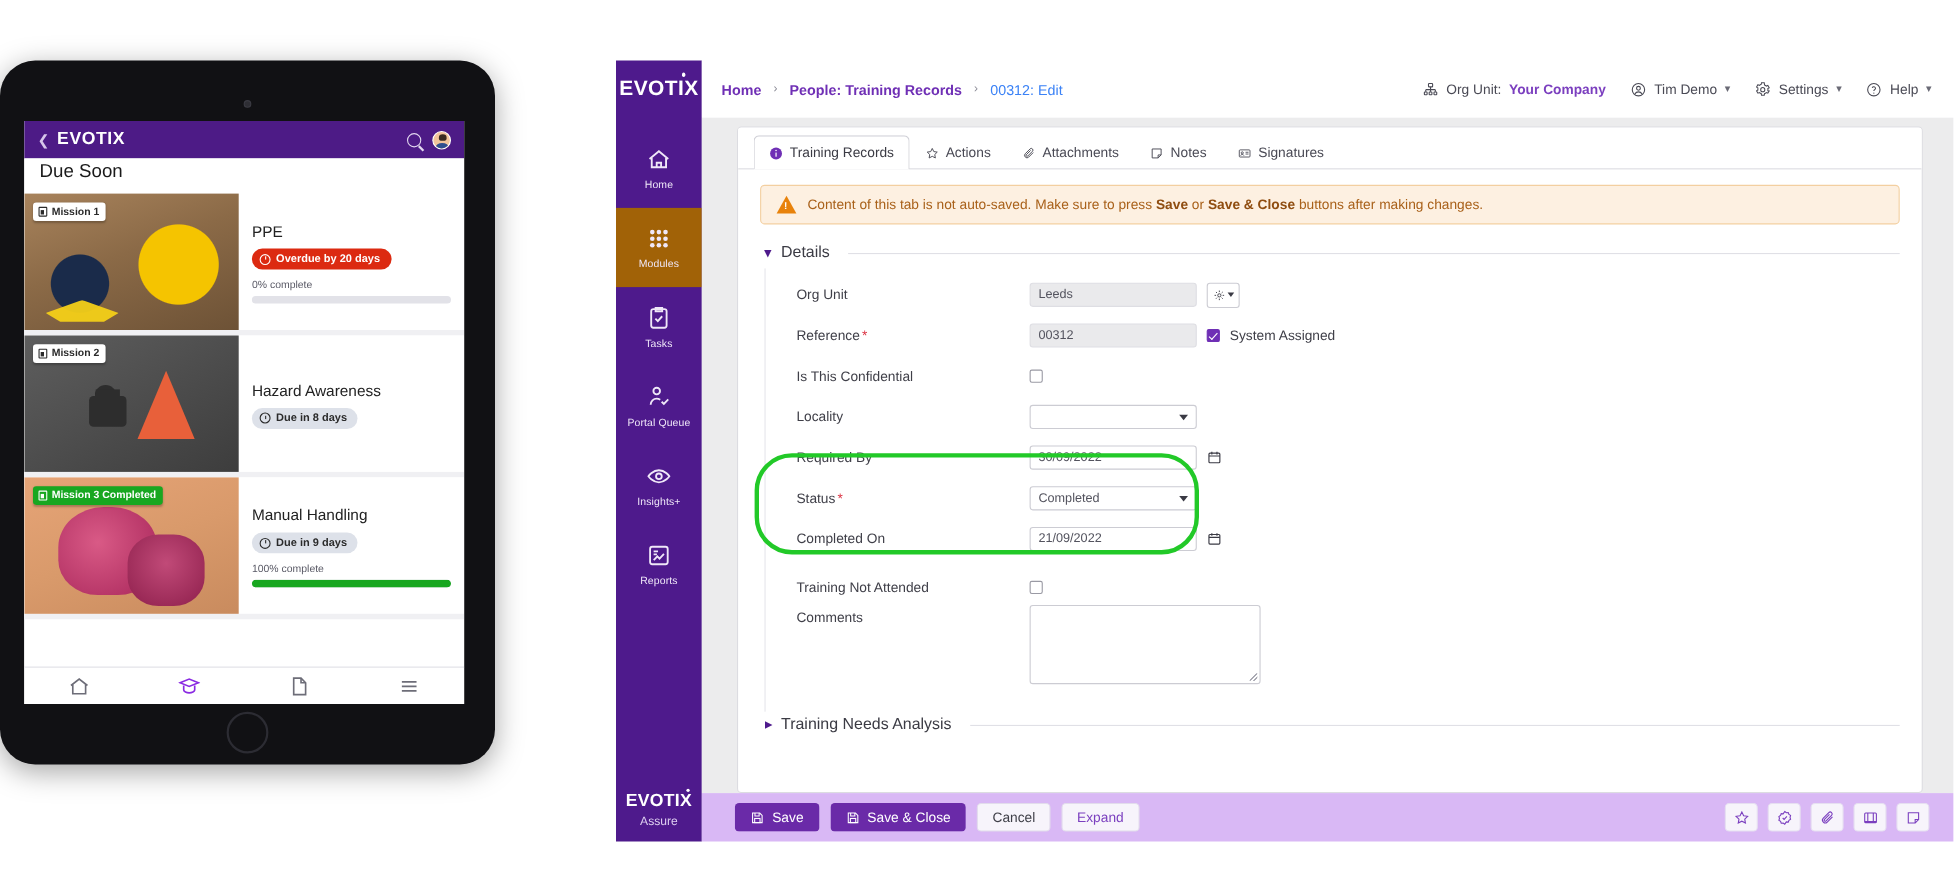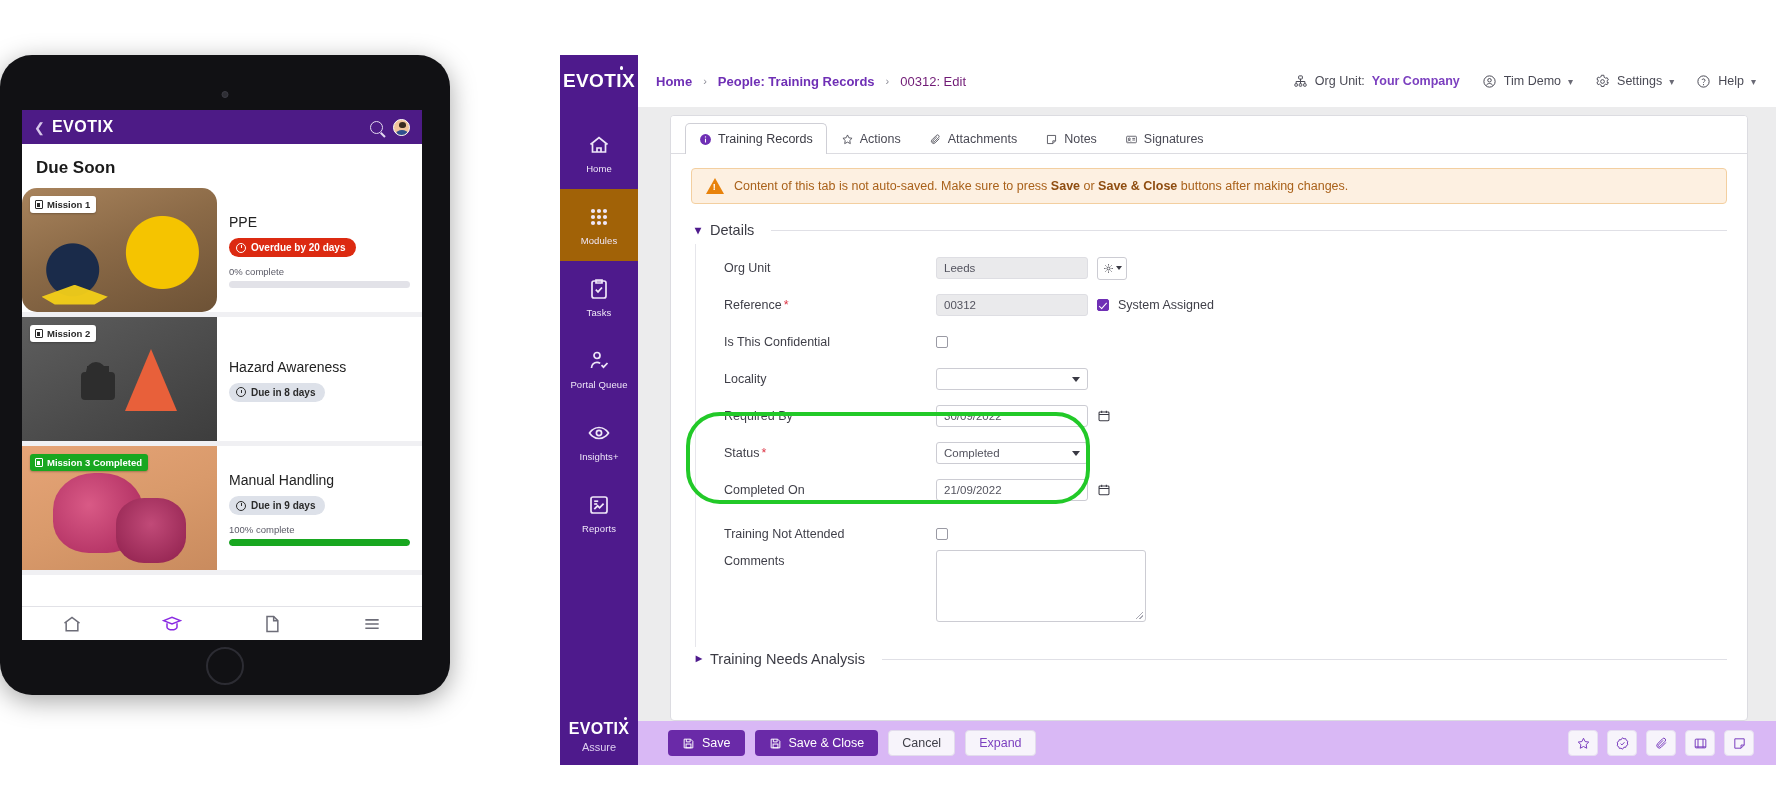--- a/index.html
+++ b/index.html
@@ -47,21 +47,21 @@
     position: relative;
   }
   .t-top-right { margin-left: auto; display: flex; align-items: center; gap: 10px; }
   .t-search { width: 13px; height: 13px; border: 1.6px solid #e3d8f0; border-radius: 50%; position: relative; }
   .t-search::after { content:""; position: absolute; right:-4px; bottom:-3px; width:6px;height:1.6px;background:#e3d8f0; transform: rotate(45deg); }
   .t-avatar { width:17px;height:17px;border-radius:50%;background:#f2c49b; border:1.5px solid #fff; position:relative; overflow:hidden;}
   .t-avatar::before{content:"";position:absolute;left:4.5px;top:2px;width:7px;height:6px;border-radius:50% 50% 40% 40%;background:#3a2b21;}
   .t-avatar::after{content:"";position:absolute;left:2px;top:10px;width:12px;height:8px;border-radius:50% 50% 0 0;background:#2f4f8f;}
 
   .t-body { background:#fff; height: 462px; overflow:hidden; }
-  .t-heading { font-size: 17px; font-weight: 700; color: #1a1a1a; padding: 14px 14px 10px 14px; }
+  .t-heading { font-size: 17px; font-weight: 400; color: #1a1a1a; padding: 2px 14px 10px 14px; }
 
   .m-card { display:flex; background:#fff; border-bottom: 5px solid #f0f0f3; }
   .m-thumb { position: relative; width: 195px; height: 124px; flex:none; overflow:hidden; }
   .m-badge {
     position:absolute; left:8px; top:8px;
     background:#fff; color:#2a2a2a; font-size:9.5px; font-weight:600;
     border-radius:3px; padding:3px 6px 3px 5px;
     display:flex; align-items:center; gap:4px;
     box-shadow:0 1px 2px rgba(0,0,0,.25);
   }
@@ -80,21 +80,21 @@
   .clockico{width:10px;height:10px;border:1.4px solid currentColor;border-radius:50%;position:relative;flex:none;}
   .clockico::after{content:"";position:absolute;left:3.6px;top:1.6px;width:1.2px;height:3.4px;background:currentColor;}
   .m-pct { font-size:9.5px; color:#5a5a66; margin-top:9px; }
   .m-bar { height:7px; background:#e2e2e8; border-radius:4px; margin-top:4px; overflow:hidden; }
   .m-bar > i { display:block; height:100%; background:#18a720; border-radius:4px; }
 
   
   .img-ppe { background:
      radial-gradient(circle at 72% 52%, #f5c400 0 36px, rgba(0,0,0,0) 37px),
      radial-gradient(circle at 26% 66%, #1a2b4a 0 26px, rgba(0,0,0,0) 27px),
-     linear-gradient(160deg,#a8835c 0%,#8b6a47 45%,#6d5236 100%); border-radius: 15px; }
+     linear-gradient(160deg,#a8835c 0%,#8b6a47 45%,#6d5236 100%); }
   .img-ppe::after{content:"";position:absolute;left:10%;bottom:6%;width:34%;height:16%;background:#f3cf18;clip-path:polygon(0 60%,50% 0,100% 60%,80% 100%,20% 100%);opacity:.95;}
   .img-hazard { background:linear-gradient(150deg,#5e5e5e 0%,#4a4a4a 60%,#3d3d3d 100%); }
   .img-hazard::before{content:"";position:absolute;left:53%;top:26%;width:0;height:0;border-left:26px solid transparent;border-right:26px solid transparent;border-bottom:62px solid #e8603a;}
   .img-hazard::after{content:"";position:absolute;left:30%;top:44%;width:34px;height:28px;background:#2d2d2d;border-radius:4px;box-shadow:0 -12px 0 -6px #2d2d2d;}
   .img-lockring{position:absolute;left:33%;top:36%;width:20px;height:20px;border:6px solid #2d2d2d;border-bottom:none;border-radius:12px 12px 0 0;}
   .img-manual { background:linear-gradient(160deg,#e6a477 0%,#d99a6b 50%,#c98b5e 100%); }
   .img-manual::before{content:"";position:absolute;left:16%;top:22%;width:46%;height:64%;background:radial-gradient(circle at 40% 40%,#d95a86,#a8265a);border-radius:46% 46% 40% 40%;}
   .img-manual::after{content:"";position:absolute;left:48%;top:42%;width:36%;height:52%;background:radial-gradient(circle at 50% 40%,#c14a78,#8e1f4c);border-radius:40%;}
 
   .t-bottomnav {
@@ -135,21 +135,21 @@
   .rail-bottom .b1 i{position:absolute;right:2px;top:-3px;width:3px;height:3px;border-radius:50%;background:#fff;}
   .rail-bottom .b2{font-size:11px;color:#ded0f0;margin-top:3px;}
 
   .topbar {
     position:absolute; left:78px; top:0; right:0; height:52px;
     background:#fff; display:flex; align-items:center; padding:0 20px 0 18px;
   }
   .crumbs { display:flex; align-items:center; gap:11px; font-size:13px; }
   .crumb-link { color:#6f2fb5; font-weight:600; cursor:pointer; }
   .crumb-sep { color:#8b8b96; font-size:11px; }
-  .crumb-cur { color:#701a75;text-align:right; }
+  .crumb-cur { color:#3b82f6;text-align:right; }
   .top-right { margin-left:auto; display:flex; align-items:center; gap:22px; font-size:12.5px; color:#4a4a55; }
   .tr-item { display:flex; align-items:center; gap:7px; cursor:pointer; }
   .tr-strong { color:#7b3fbf; font-weight:700; }
   .chev { font-size:10px; color:#6a6a75; }
 
   .content-wrap {
     position:absolute; left:78px; top:52px; right:0; bottom:44px;
     background:#ececed;
   }
   .panel {

